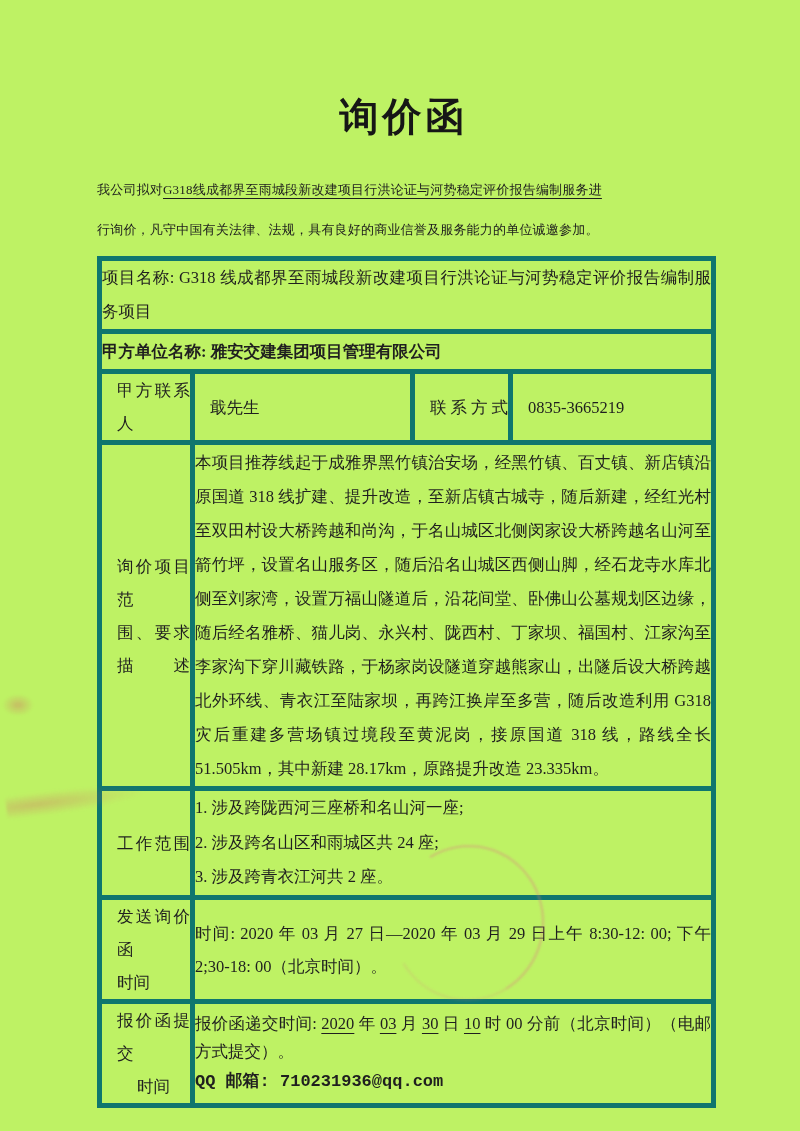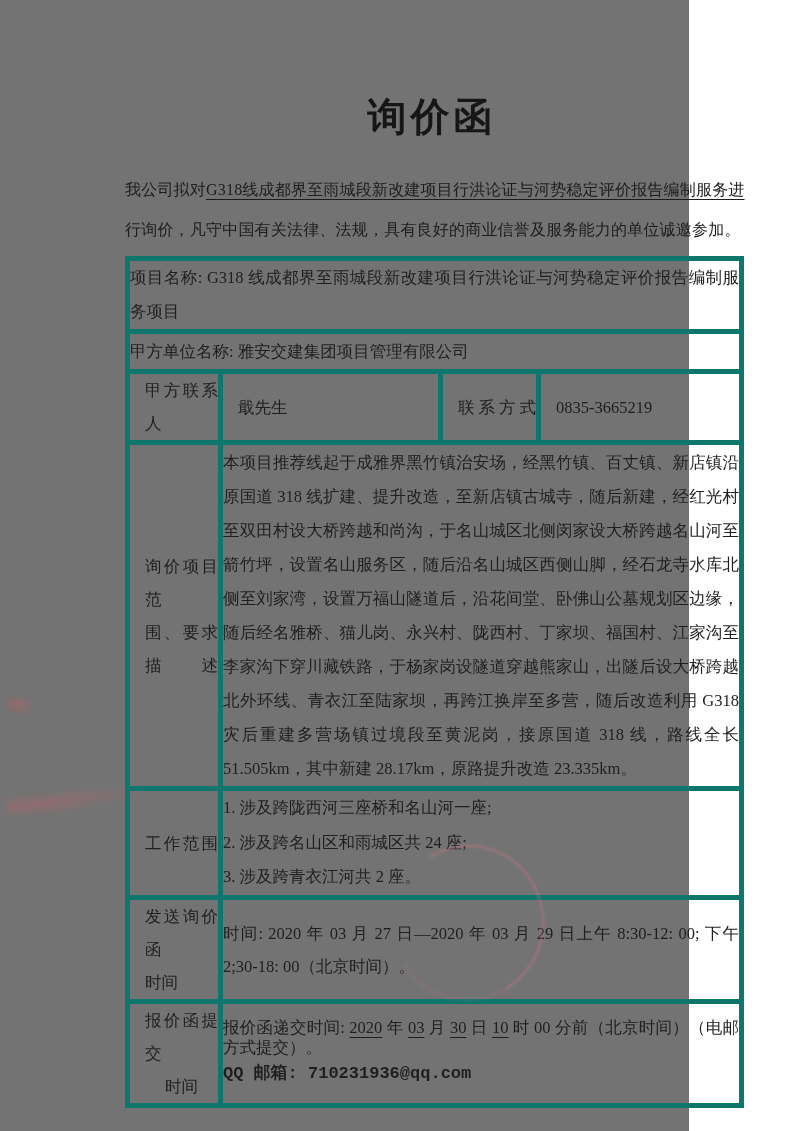--- a/index.html
+++ b/index.html
@@ -5,38 +5,37 @@
   html, body {
     margin: 0; padding: 0;
     background: #ffffff;
     width: 800px; height: 1131px;
     font-family: "Liberation Serif", "DejaVu Serif", serif;
     color: #1d1d1d;
     overflow: hidden;
   }
   .page {
     position: relative;
-    width: 661px; height: 1131px;
-    background: #737373;
-    padding-left: 28px;
+    width: 800px; height: 1131px;
+    background: #bef264;
   }
   .doc-title {
     margin: 0;
     padding-top: 90px;
     width: 808px;
     text-align: center;
     font-size: 39px;
     font-weight: bold;
     letter-spacing: 4px;
     color: #161616;
   }
   .intro {
     margin: 26px 0 0 97px;
     width: 640px;
-    font-size: 16px;
+    font-size: 13px;
     line-height: 40px;
     letter-spacing: 0.2px;
     white-space: nowrap;
   }
   .ul { text-decoration: underline; text-underline-offset: 4px; text-decoration-thickness: 1px; }
 
   table.inquiry {
     border-collapse: collapse;
     table-layout: fixed;
     margin: 6px 0 0 97px;
@@ -44,21 +43,21 @@
     font-size: 16.5px;
     color: #1f1f1f;
   }
   table.inquiry td {
     border: 5px solid #0f766e;
     padding: 0;
     vertical-align: middle;
     overflow: hidden;
   }
   tr.r1 td { height: 57px; }
-  tr.r2 td { height: 35px; }
+  tr.r2 td { height: 35px; font-weight: bold; }
   tr.r3 td { height: 35px; }
   tr.r4 td { height: 341px; }
   tr.r5 td { height: 104px; }
   tr.r6 td { height: 74px; }
   tr.r7 td { height: 92px; }
 
   td.cell-pad { padding: 2px 8px 2px 8px; }
   .flow {
     line-height: 34px;
     text-align: justify;
@@ -66,21 +65,21 @@
   td.label-cell { padding: 0 10px; }
   .lab-line { line-height: 33px; font-size: 16.5px; margin-left: 15px; }
   .j { text-align: justify; text-align-last: justify; }
   .l { text-align: left; }
   .c { text-align: center; }
 
   td.content-cell { padding: 1px 8px 1px 12px; vertical-align: middle; }
   .scope-text { line-height: 34px; text-align: justify; }
   .work-line { line-height: 34.5px; text-align: left; }
   .send-text { line-height: 33px; text-align: justify; }
-  .submit-text { line-height: 20px; text-align: justify; }
+  .submit-text { line-height: 28px; text-align: justify; }
   .qq-line { line-height: 31px; text-align: left; font-family: "Liberation Mono", "DejaVu Sans Mono", monospace; font-size: 17px; font-weight: bold; }
 
   
   .stamp-arc {
     position: absolute;
     left: 392px; top: 845px;
     width: 148px; height: 152px;
     border-radius: 50%;
     border: 2.5px solid rgba(221, 120, 133, 0.42);
     border-left-color: transparent;

